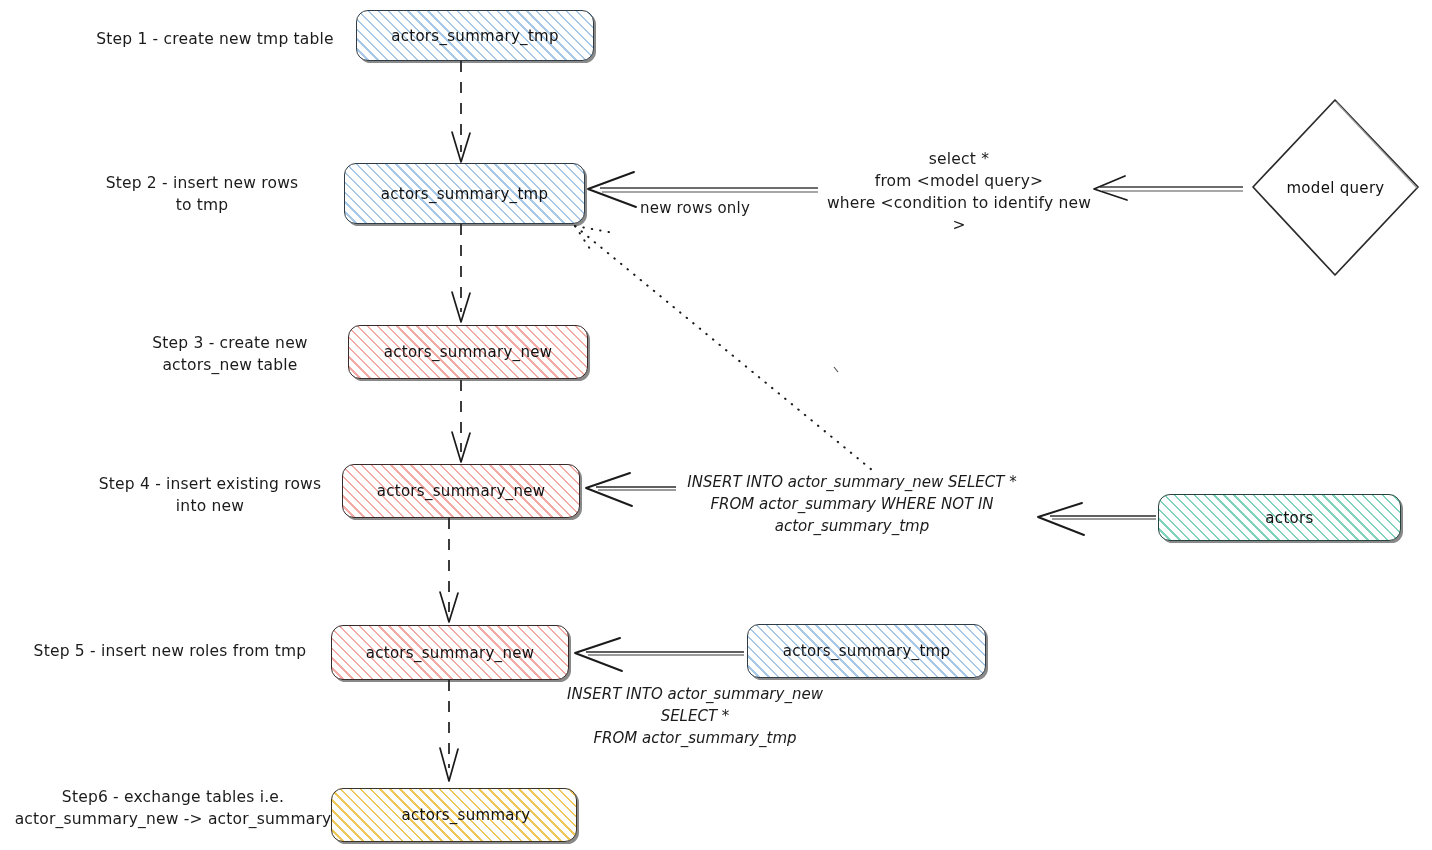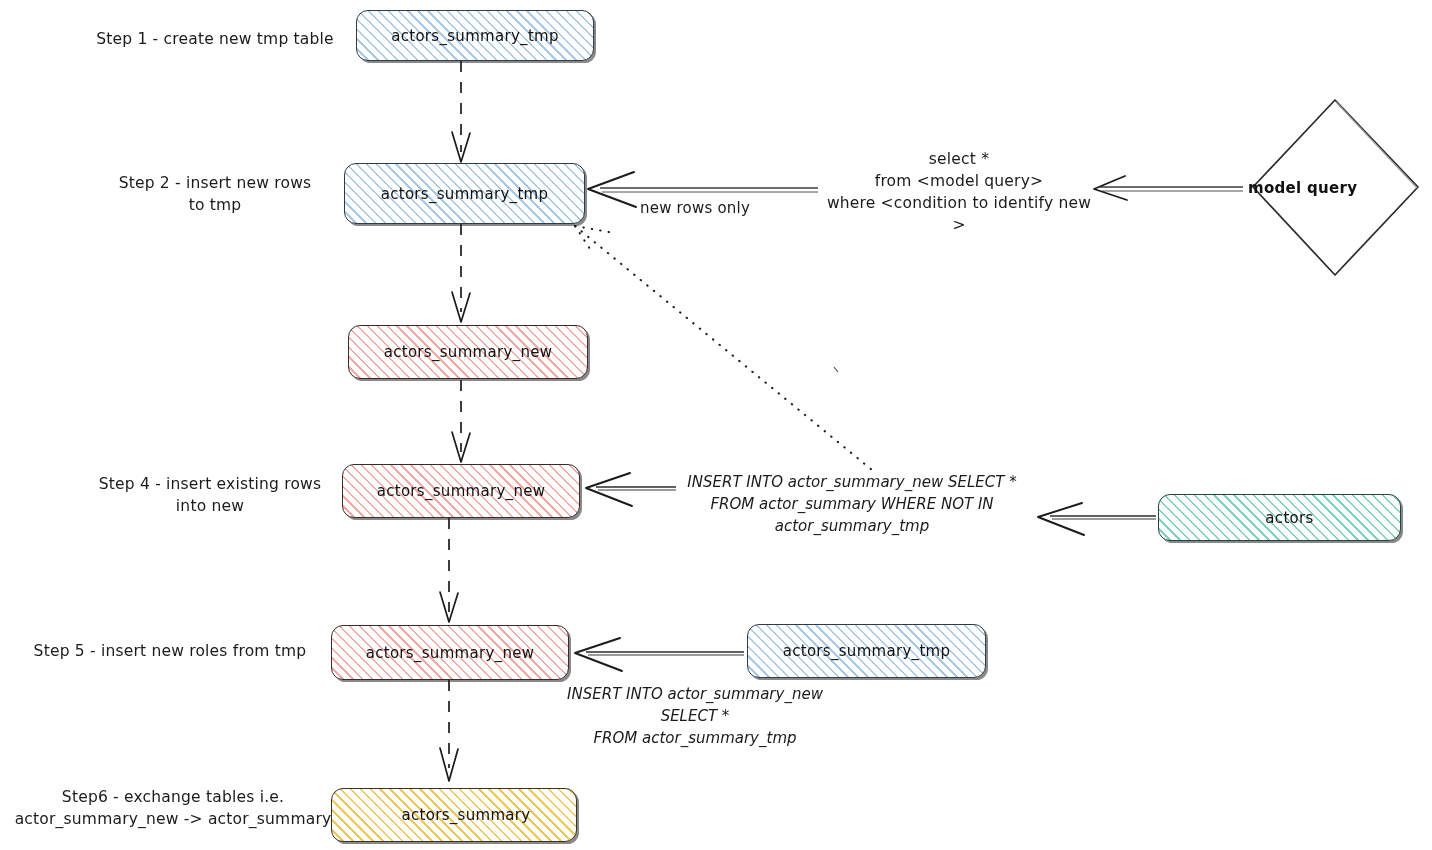--- a/index.html
+++ b/index.html
@@ -62,22 +62,22 @@
   .fill-teal{
     background-color:#ffffff;
     background-image:repeating-linear-gradient(45deg,
        #7fd3bd 0px, #7fd3bd 1.6px, rgba(255,255,255,0) 1.6px, rgba(255,255,255,0) 7px);
     border-color:#23433c;
     padding-left:20px;
   }
 
   .diamond{
     position:absolute;
-    display:flex;align-items:center;justify-content:flex-start;
-    color:#111;font-size:15px;letter-spacing:.3px;font-weight:bold;
+    display:flex;align-items:center;justify-content:center;
+    color:#111;font-size:15px;letter-spacing:.3px;
   }
 
   svg.overlay{position:absolute;left:0;top:0;width:1432px;height:850px;pointer-events:none;}
 </style>
 </head>
 <body>
 
 <div id="canvas">
 
   <svg class="overlay" viewBox="0 0 1432 850">
@@ -144,23 +144,25 @@
       <path d="M620,638 L575,653 L622,671" stroke="#1b1b1b" stroke-width="1.9" fill="none" stroke-linecap="round" stroke-linejoin="round"></path>
     </g>
 
     <g>
       <path d="M834,367 L838,372" stroke="#555" stroke-width="1.2" fill="none"></path>
     </g>
   </svg>
 
   <div class="label" style="left:70px;top:28px;width:290px;">Step 1 - create new tmp table</div>
 
-  <div class="label" style="left:90px;top:172px;width:250px;">Step 2 - insert new rows
+  <div class="label" style="left:77px;top:172px;width:250px;">Step 2 - insert new rows
 to tmp</div>
 
+  <div class="label" style="left:120px;top:332px;width:220px;">Step 3 - create new
+actors_new table</div>
 
   <div class="label" style="left:70px;top:473px;width:280px;">Step 4 - insert existing rows
 into new</div>
 
   <div class="label" style="left:20px;top:640px;width:300px;">Step 5 - insert new roles from tmp</div>
 
   <div class="label" style="left:8px;top:786px;width:330px;">Step6 - exchange tables i.e.
 actor_summary_new -&gt; actor_summary</div>
 
   <div class="node fill-blue" style="left:356px;top:10px;width:238px;height:51px;">

